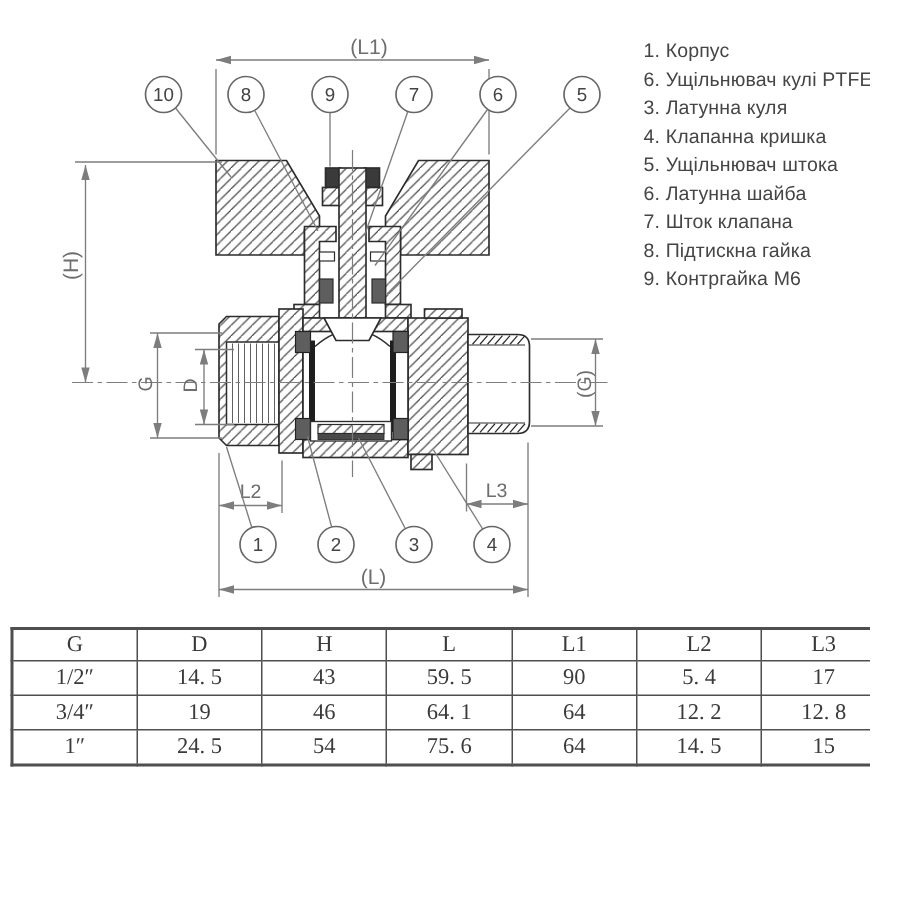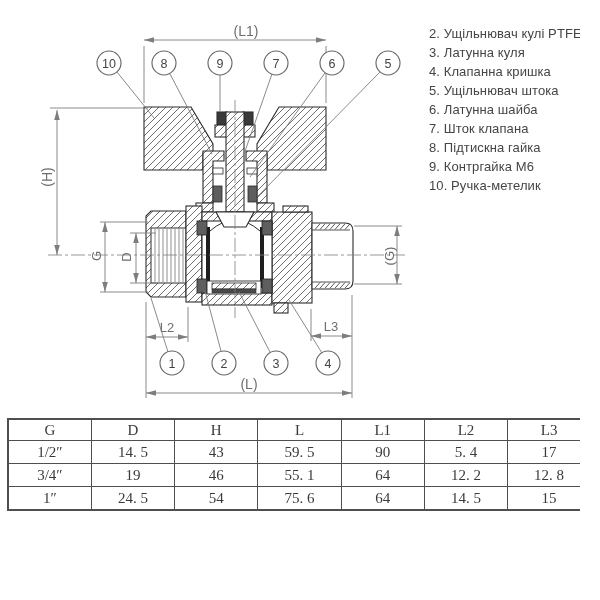--- a/index.html
+++ b/index.html
@@ -227,29 +227,29 @@
         <text class="callout-num" x="276" y="367.5">3</text>
       </g>
       <g>
         <circle cx="328" cy="363" r="12" fill="#fff" stroke="#666" stroke-width="1.1"></circle>
         <text class="callout-num" x="328" y="367.5">4</text>
       </g>
     </g>
   </svg>
 
   <div class="parts">
-    <div class="part-item">2. Ущільнювач кулі PTFE</div>
+    <div class="part-item">1. Корпус</div>
+    <div class="part-item">6. Ущільнювач кулі PTFE</div>
     <div class="part-item">3. Латунна куля</div>
     <div class="part-item">4. Клапанна кришка</div>
     <div class="part-item">5. Ущільнювач штока</div>
     <div class="part-item">6. Латунна шайба</div>
     <div class="part-item">7. Шток клапана</div>
     <div class="part-item">8. Підтискна гайка</div>
     <div class="part-item">9. Контргайка М6</div>
-    <div class="part-item">10. Ручка-метелик</div>
   </div>
 
   <table class="spec">
     <tbody>
       <tr class="hdr">
         <td>G</td>
         <td>D</td>
         <td>H</td>
         <td>L</td>
         <td>L1</td>
@@ -262,21 +262,21 @@
         <td>43</td>
         <td>59. 5</td>
         <td>90</td>
         <td>5. 4</td>
         <td>17</td>
       </tr>
       <tr>
         <td>3/4″</td>
         <td>19</td>
         <td>46</td>
-        <td>55. 1</td>
+        <td>64. 1</td>
         <td>64</td>
         <td>12. 2</td>
         <td>12. 8</td>
       </tr>
       <tr>
         <td>1″</td>
         <td>24. 5</td>
         <td>54</td>
         <td>75. 6</td>
         <td>64</td>

